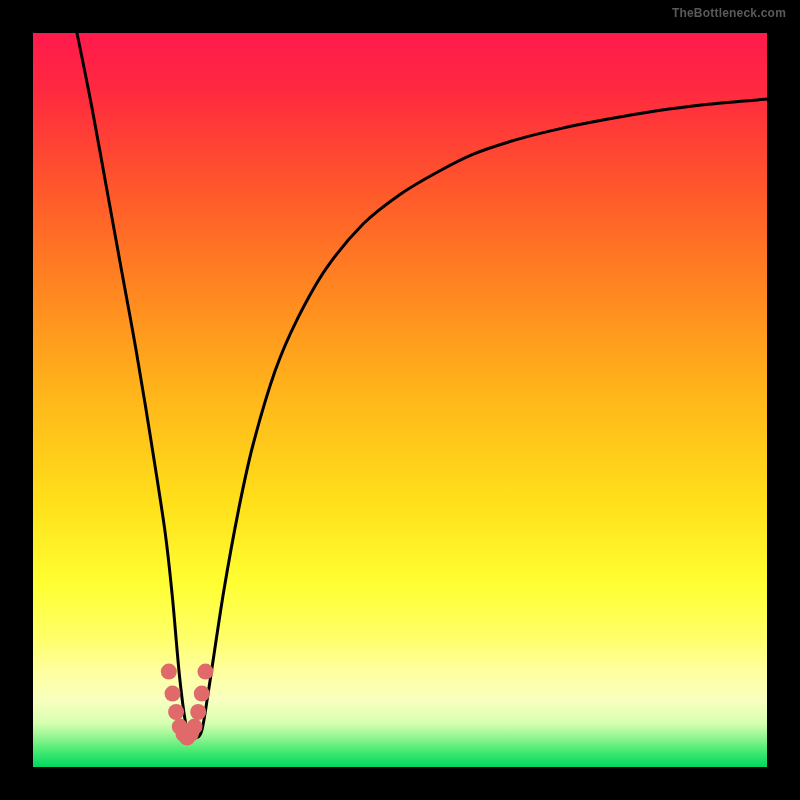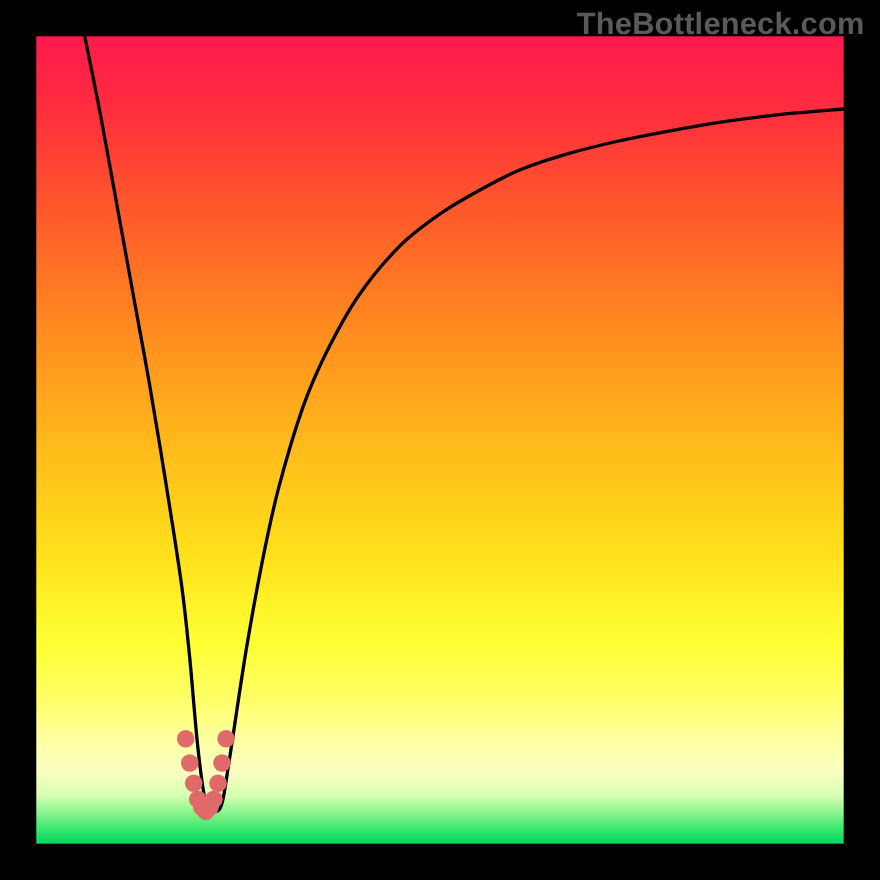--- a/index.html
+++ b/index.html
@@ -32,21 +32,21 @@
       #90f590 96%,
       #40e870 98%,
       #00d860 100%
     );
   }
   .watermark {
     position: absolute;
     top: 6px;
     right: 14px;
     color: #5a5a5a;
-    font-size: 28px;
+    font-size: 12px;
     font-weight: 600;
     letter-spacing: 0.2px;
     z-index: 10;
   }
   svg.curve {
     position: absolute;
     left: 0;
     top: 0;
     width: 734px;
     height: 734px;

